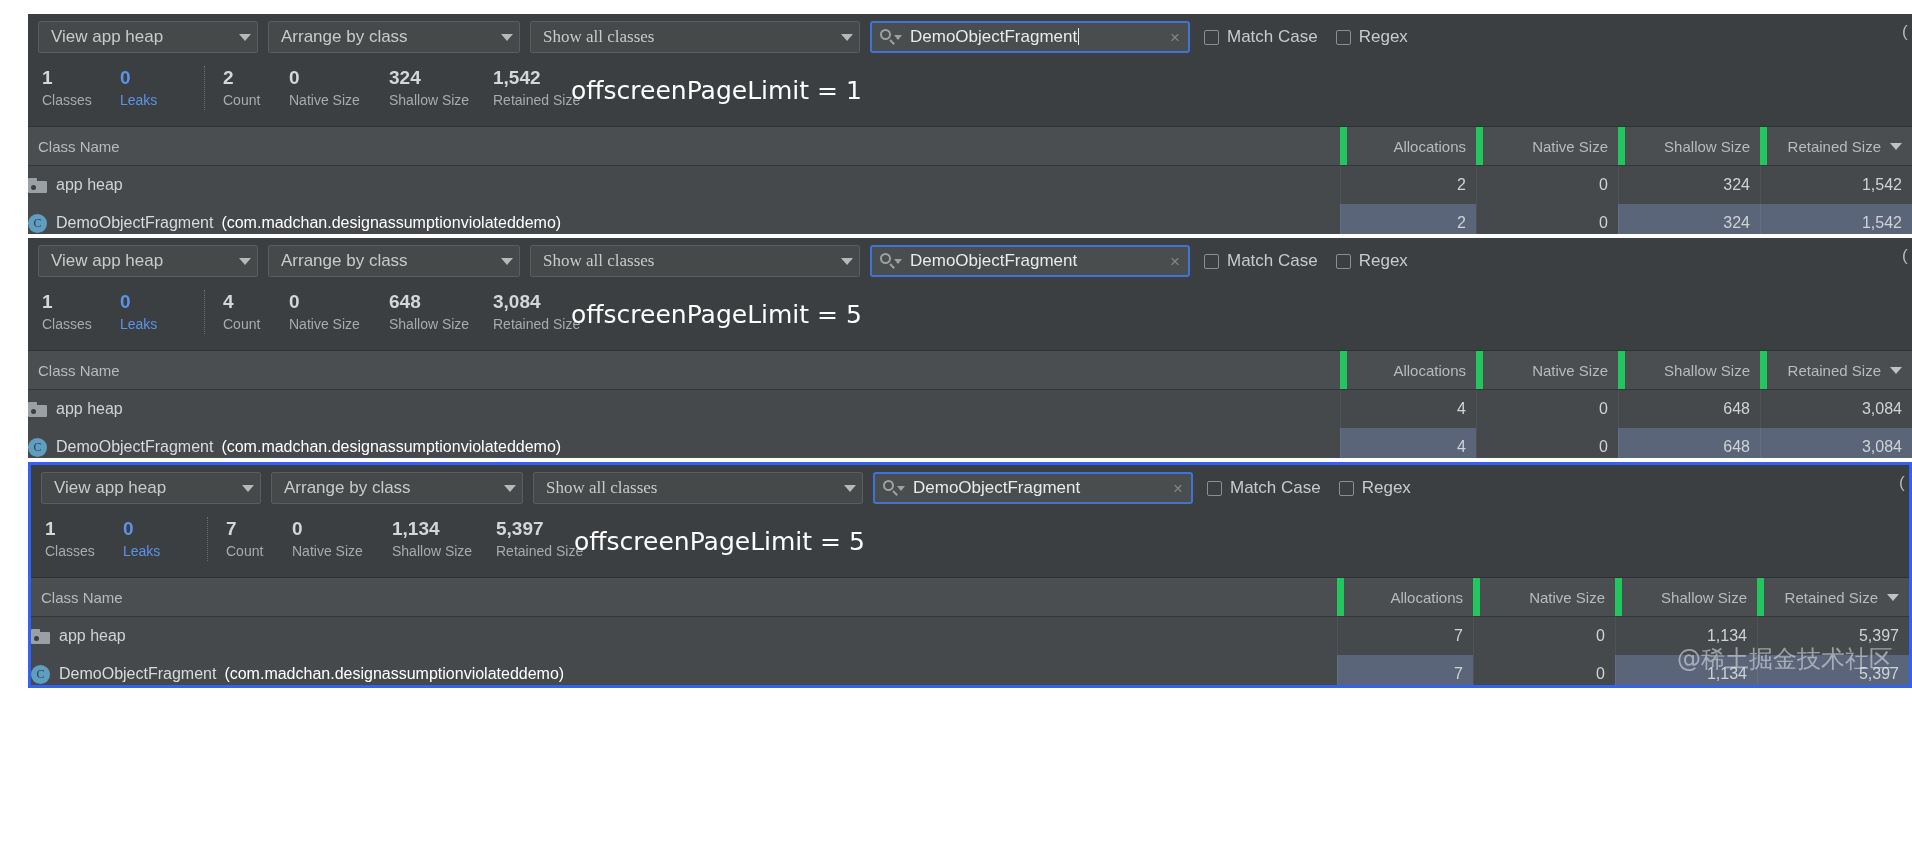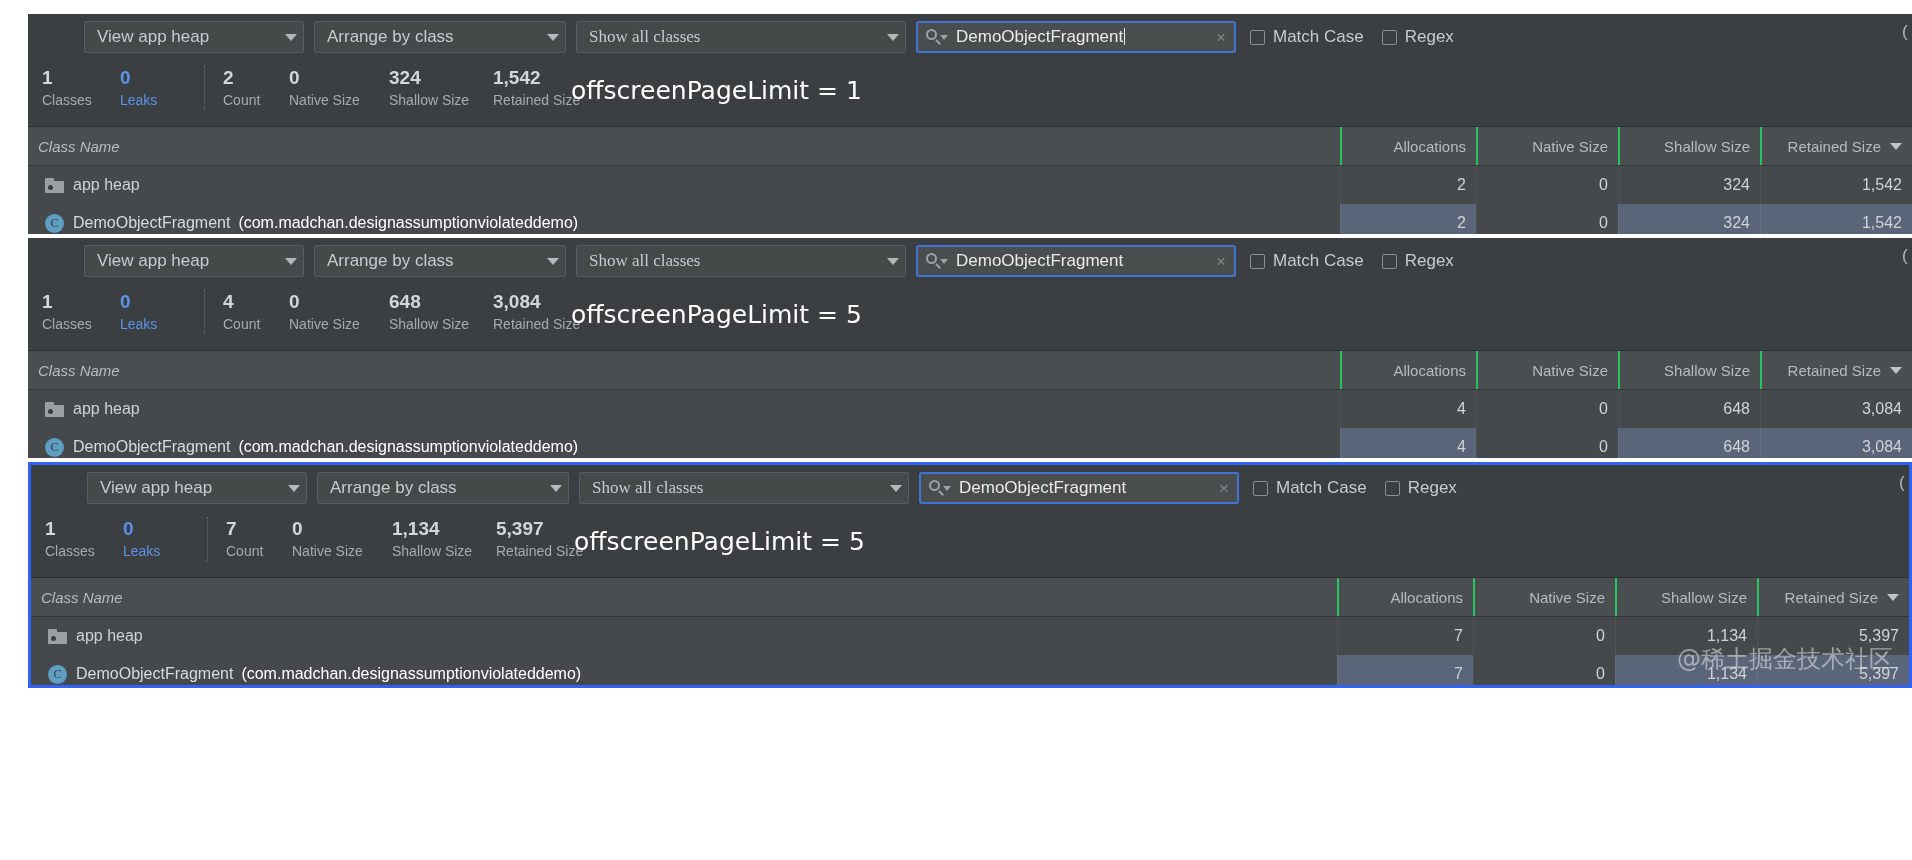--- a/index.html
+++ b/index.html
@@ -31,21 +31,20 @@
   }
 
   
   .toolbar {
     position: relative;
     height: 46px;
     display: flex;
     align-items: center;
     padding: 0 0 0 10px;
     background: #3c3f41;
-    margin-left: 46px;
   }
 
   .combo {
     position: relative;
     height: 32px;
     box-sizing: border-box;
     border: 1px solid #5a5d5f;
     border-radius: 2px;
     background: #45494a;
     display: flex;
@@ -222,25 +221,24 @@
     display: flex;
     align-items: center;
     font-size: 15px;
     color: #b8bbbd;
     box-sizing: border-box;
     padding: 0 10px;
   }
   .th.name {
     flex: 1 1 auto;
     justify-content: flex-start;
-    font-style: italic;
   }
   .th.num {
     justify-content: flex-end;
-    border-left: 2px solid #22c55e;
+    border-left: 7px solid #22c55e;
   }
   .th .sort-arrow {
     width: 0; height: 0;
     margin-left: 9px;
     border-left: 6px solid transparent;
     border-right: 6px solid transparent;
     border-top: 7px solid #c0c3c5;
   }
 
   .trow {
@@ -255,21 +253,21 @@
     align-items: center;
     font-size: 16px;
     color: #d0d3d5;
     box-sizing: border-box;
     padding: 0 10px;
     height: 100%;
   }
   .td.name {
     flex: 1 1 auto;
     justify-content: flex-start;
-    padding-left: 17px;
+    padding-left: 0;
     background: #45494b;
   }
   .trow.sel .td.name { background: #45494b; }
   .td.num {
     justify-content: flex-end;
     border-left: 1px solid #4f5355;
   }
   .trow.sel .td.num { background: #5a6579; border-left: 1px solid #646f83; }
   .trow.sel .td.num.gap { background: #45494b; border-left: 1px solid #4f5355; }
 

